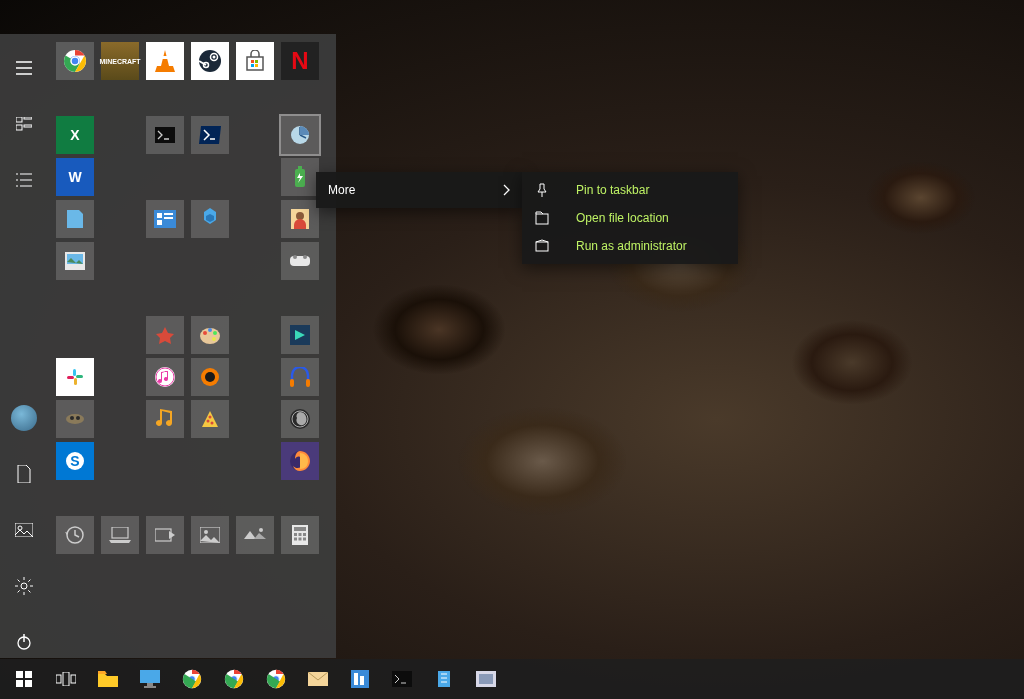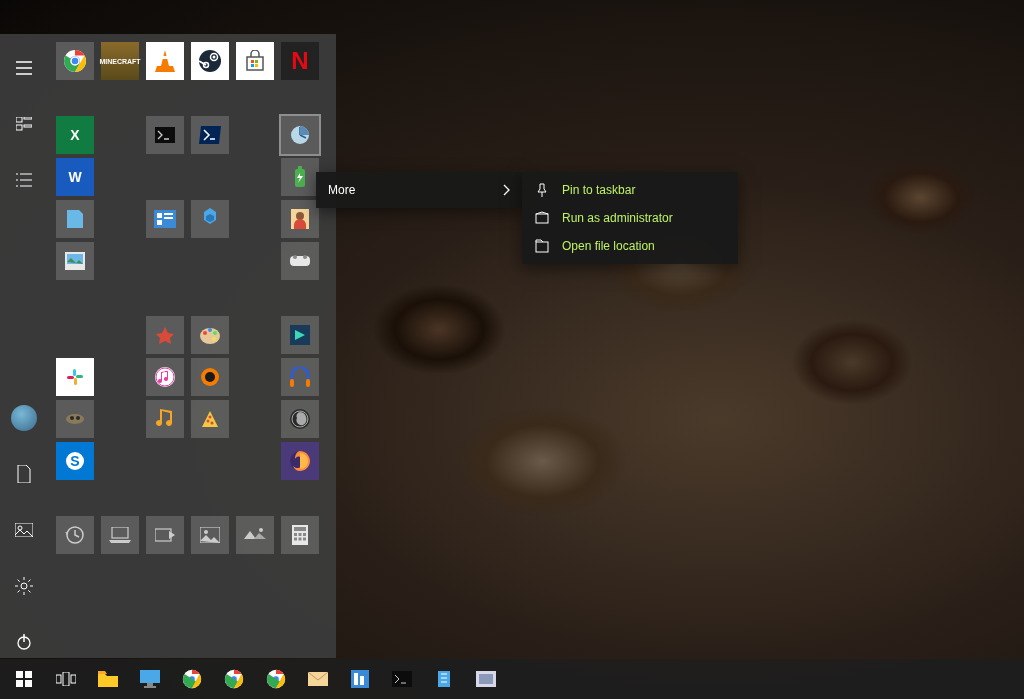--- a/index.html
+++ b/index.html
@@ -26,21 +26,21 @@
 .tile.blue { background: #185abd; }
 .tile.skype { background: #0078d4; }
 .tile.white { background: #fff; }
 .tile.dark { background: #222; }
 .tile.clear { background: transparent; width: 38px; }
 
 .section-gap { height: 28px; }
 
 .ctx-primary { position: absolute; left: 316px; top: 172px; width: 206px; background: rgba(25,25,25,0.96); color: #fff; font-size: 12px; padding: 4px 0; box-shadow: 0 4px 16px rgba(0,0,0,0.5); }
 .ctx-secondary { position: absolute; left: 522px; top: 172px; width: 216px; background: rgba(25,25,25,0.96); color: #bef264; font-size: 12px; padding: 4px 0; box-shadow: 0 4px 16px rgba(0,0,0,0.5); }
-.ctx-item { display: flex; align-items: center; height: 28px; padding: 0 12px; gap: 12px; cursor: pointer; }
+.ctx-item { display: flex; align-items: center; height: 28px; padding: 0 12px; gap: 26px; cursor: pointer; }
 .ctx-item .chev { margin-left: auto; }
 .ctx-icon { width: 16px; display: flex; align-items: center; justify-content: center; }
 
 .taskbar { position: absolute; left: 0; bottom: 0; width: 100%; height: 40px; background: rgba(30,30,30,0.9); display: flex; align-items: center; padding: 0 4px; gap: 2px; }
 .tb-btn { width: 40px; height: 40px; display: flex; align-items: center; justify-content: center; cursor: pointer; color: #fff; }
 
 .selected-tile { outline: 2px solid rgba(200,200,200,0.6); }
 
 .avatar-circle { width: 26px; height: 26px; border-radius: 50%; background: radial-gradient(circle at 40% 35%, #7ab8d8, #3a6a8a); }
 
@@ -431,34 +431,34 @@
     <span class="ctx-icon">
       <svg width="14" height="14" viewBox="0 0 14 14">
           <path d="M5 1h4v5l2 3H3l2-3z M7 9v5" stroke="#fff" fill="none"></path>
         </svg>
     </span>
     <span>Pin to taskbar</span>
   </div>
   <div class="ctx-item">
     <span class="ctx-icon">
       <svg width="14" height="14" viewBox="0 0 14 14">
-          <rect x="1" y="3" width="12" height="9" fill="none" stroke="#fff"></rect>
-          <path d="M1 3l6-2 6 2" fill="none" stroke="#fff"></path>
+          <rect x="1" y="3" width="12" height="10" fill="none" stroke="#fff"></rect>
+          <path d="M1 3V1h5l2 2" fill="none" stroke="#fff"></path>
         </svg>
     </span>
-    <span>Run as administrator</span>
+    <span>Open file location</span>
   </div>
   <div class="ctx-item">
     <span class="ctx-icon">
       <svg width="14" height="14" viewBox="0 0 14 14">
-          <rect x="1" y="3" width="12" height="10" fill="none" stroke="#fff"></rect>
-          <path d="M1 3V1h5l2 2" fill="none" stroke="#fff"></path>
+          <rect x="1" y="3" width="12" height="9" fill="none" stroke="#fff"></rect>
+          <path d="M1 3l6-2 6 2" fill="none" stroke="#fff"></path>
         </svg>
     </span>
-    <span>Open file location</span>
+    <span>Run as administrator</span>
   </div>
 </div>
 
 <div class="taskbar">
   <div class="tb-btn">
     <svg width="16" height="16" viewBox="0 0 16 16">
         <rect x="0" y="0" width="7" height="7" fill="#fff"></rect>
         <rect x="9" y="0" width="7" height="7" fill="#fff"></rect>
         <rect x="0" y="9" width="7" height="7" fill="#fff"></rect>
         <rect x="9" y="9" width="7" height="7" fill="#fff"></rect>

